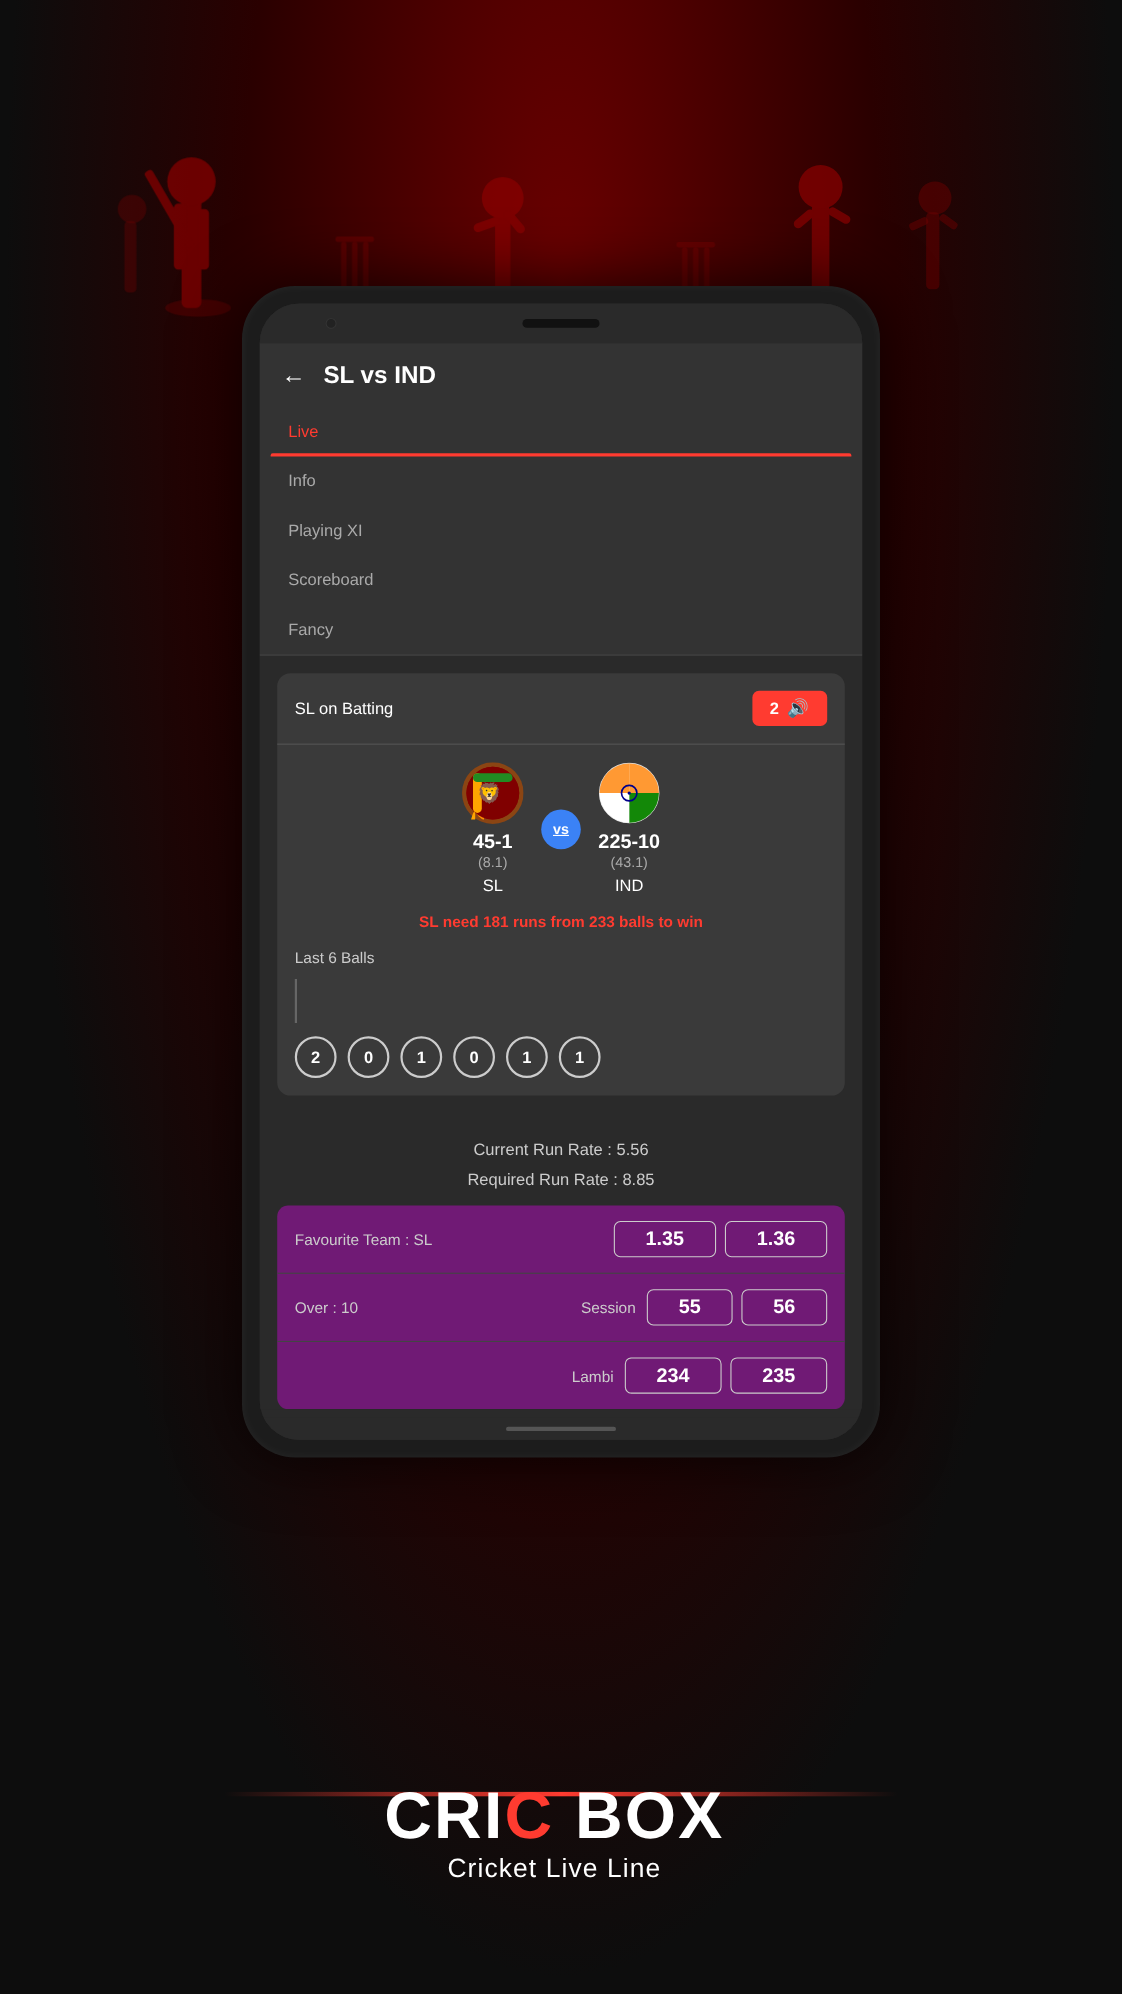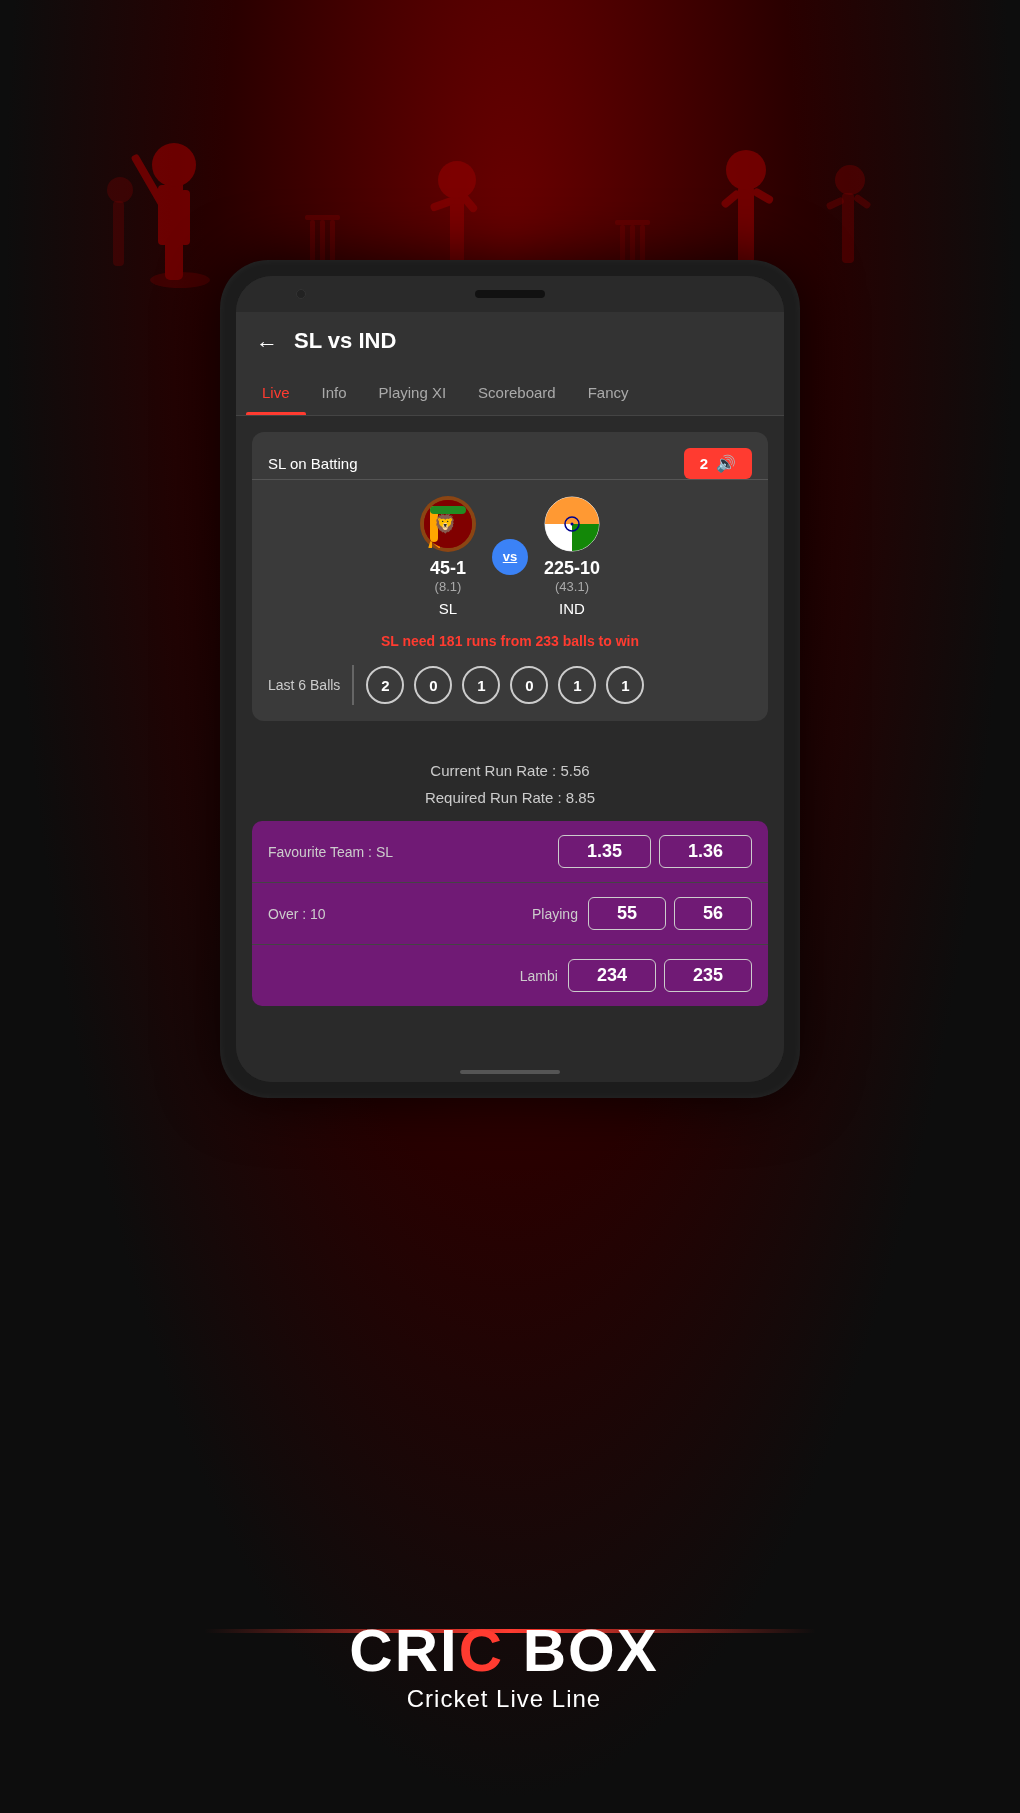--- a/index.html
+++ b/index.html
@@ -114,20 +114,21 @@
       font-size: 22px;
       font-weight: bold;
     }
 
     
     .tabs {
       background: #333;
       display: flex;
       border-bottom: 1px solid #444;
       padding: 0 10px;
+      flex-direction: column;
     }
 
     .tab {
       padding: 14px 16px;
       color: #aaa;
       font-size: 15px;
       cursor: pointer;
       white-space: nowrap;
       position: relative;
     }
@@ -151,20 +152,21 @@
       background: #3a3a3a;
       margin: 16px;
       border-radius: 12px;
       padding: 16px;
     }
 
     .match-card-header {
       display: flex;
       justify-content: space-between;
       align-items: center;
+      margin-bottom: 16px;
     }
 
     .batting-label {
       color: #fff;
       font-size: 15px;
       font-weight: 500;
     }
 
     .live-badge {
       background: #ff3b30;
@@ -240,23 +242,23 @@
       color: #ff3b30;
       font-size: 14px;
       font-weight: bold;
       text-align: center;
       margin-bottom: 16px;
     }
 
     
     .balls-section {
       display: flex;
-      align-items: center;
       gap: 12px;
       margin-bottom: 0;
+      flex-direction: column;
     }
 
     .balls-label {
       color: #ccc;
       font-size: 14px;
       white-space: nowrap;
     }
 
     .balls-divider {
       width: 2px;
@@ -562,21 +564,21 @@
             <span class="betting-label">Favourite Team : SL</span>
             <div class="betting-values">
               <div class="bet-value">1.35</div>
               <div class="bet-value">1.36</div>
             </div>
           </div>
 
           <div class="betting-row">
             <span class="betting-label">Over : 10</span>
             <div style="display:flex; align-items:center; gap:10px">
-              <span class="session-label">Playing</span>
+              <span class="session-label">Session</span>
               <div class="betting-values">
                 <div class="bet-value">55</div>
                 <div class="bet-value">56</div>
               </div>
             </div>
           </div>
 
           <div class="betting-row">
             <span class="betting-label"></span>
             <div style="display:flex; align-items:center; gap:10px">

